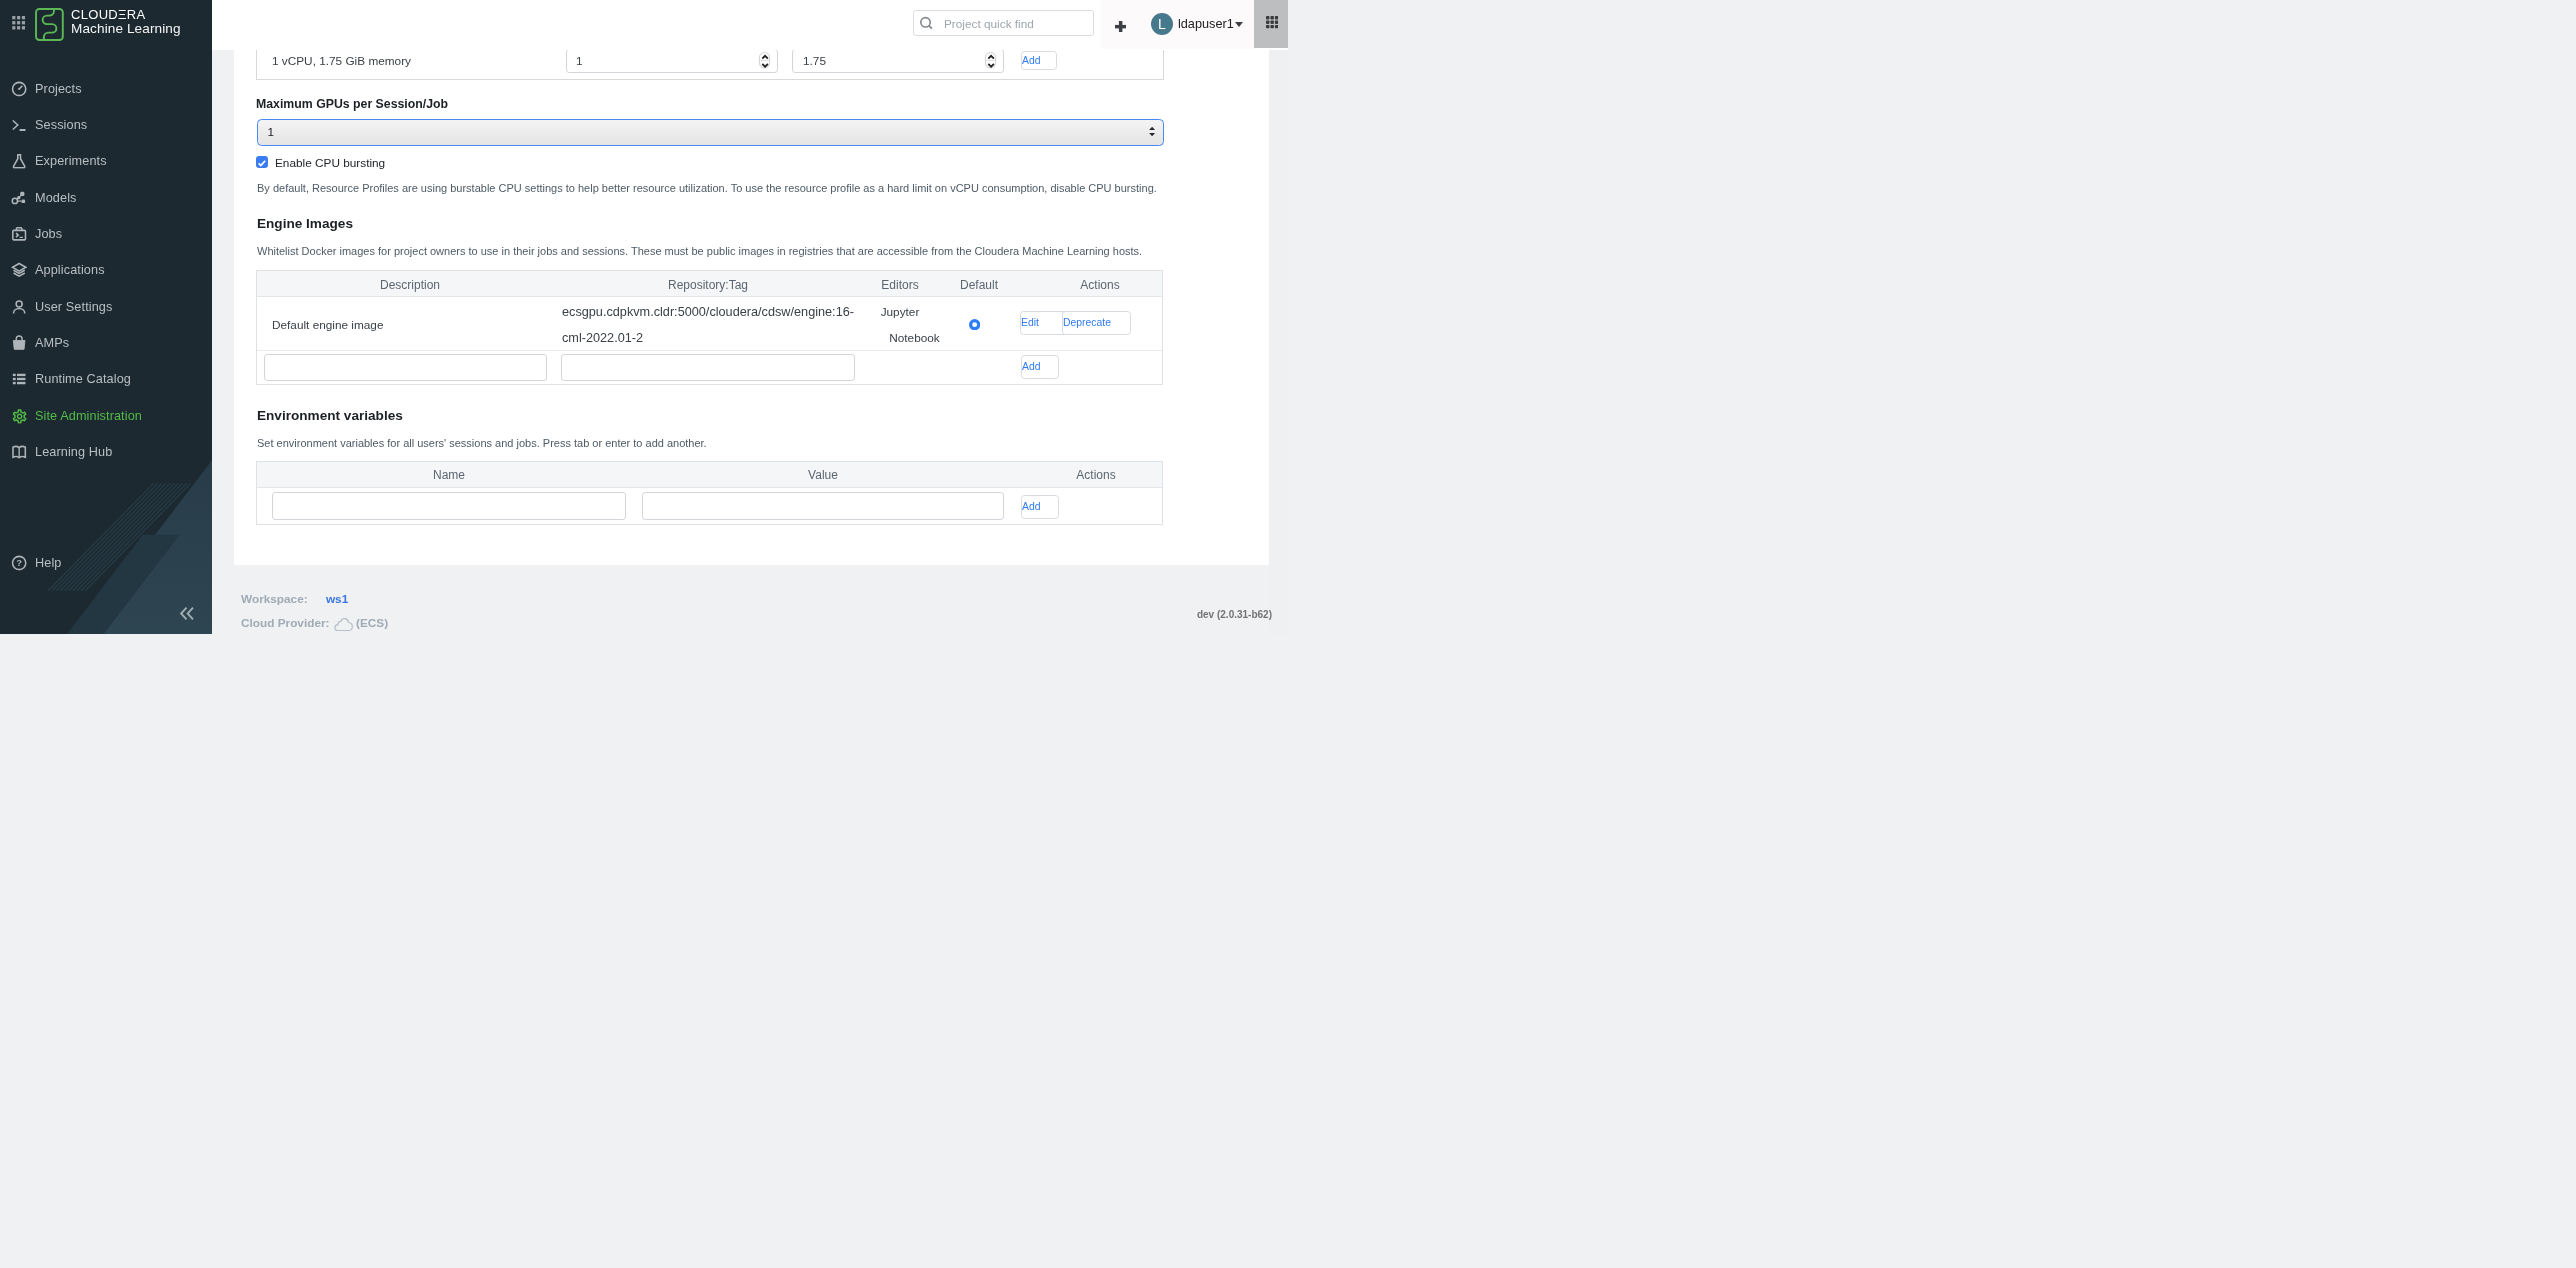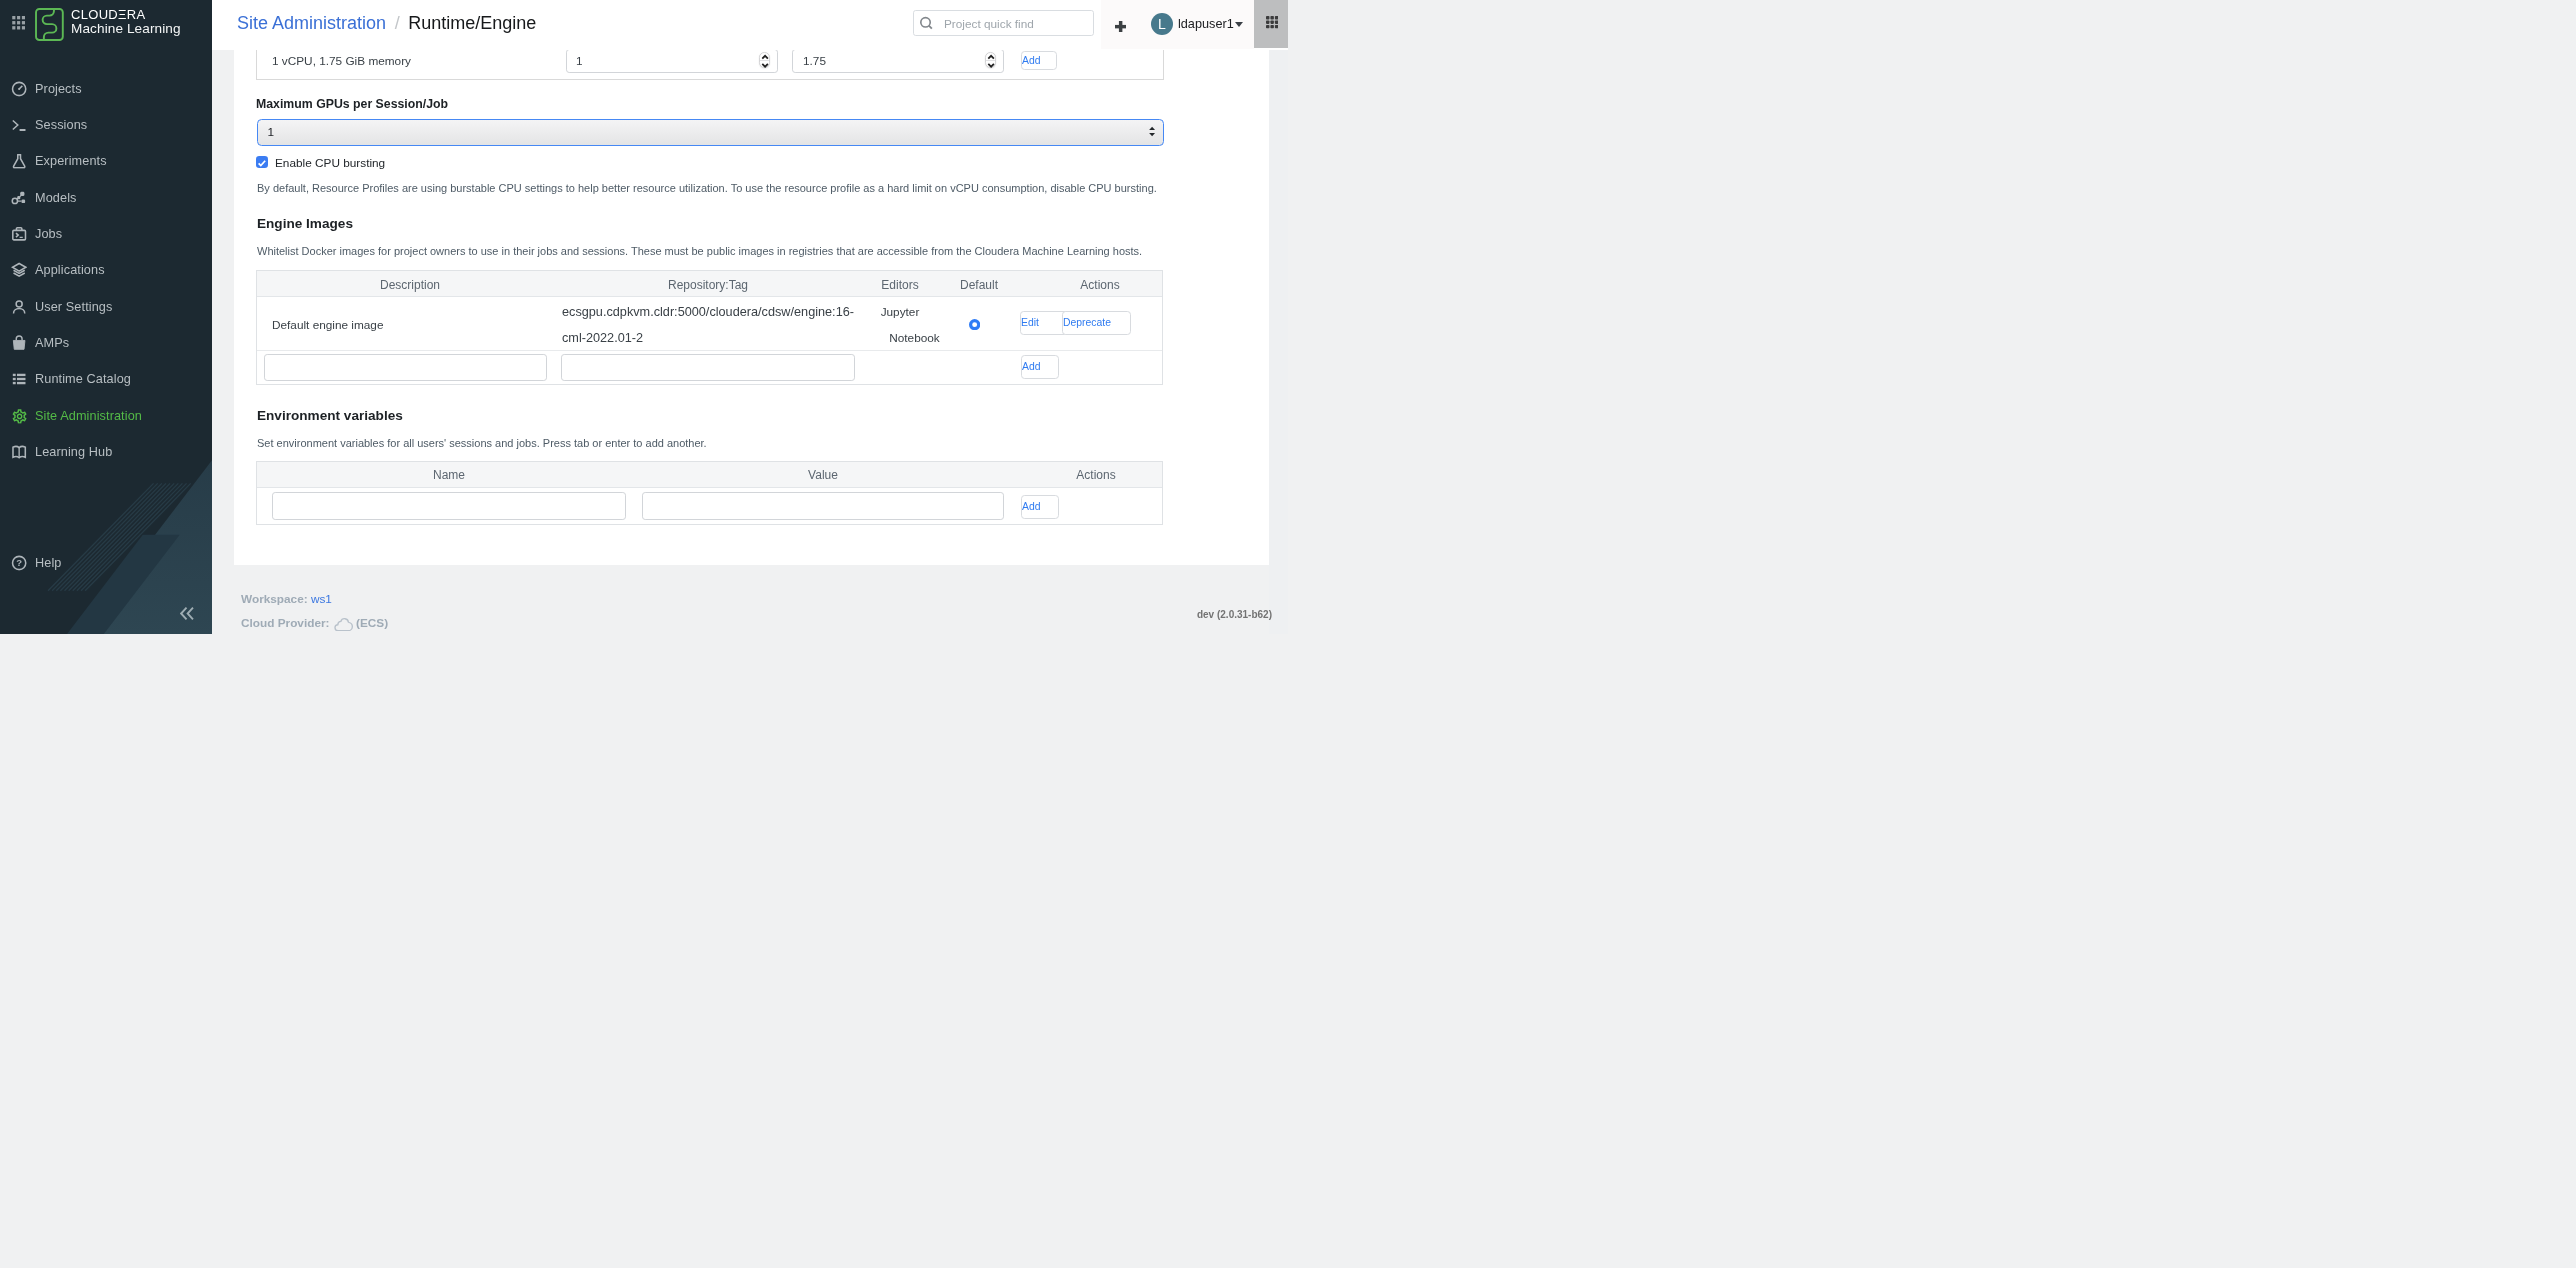--- a/index.html
+++ b/index.html
@@ -201,21 +201,20 @@
   <svg id="collapsesvg" style="position:absolute; left:180px; top:607px;" width="14.5" height="13" viewBox="0 0 16 14.5">
       <g fill="none" stroke="#9fadb3" stroke-width="2.1">
         <polyline points="7.2,0.8 1.2,7.25 7.2,13.7"></polyline>
         <polyline points="14.4,0.8 8.4,7.25 14.4,13.7"></polyline>
       </g>
     </svg>
 </div>
 
 <div id="header">
   <div style="position:absolute; left:889px; top:0; width:153px; height:49px; background:#fcfafa;"></div>
-  <div id="crumb"><span class="c1">Site Administration</span><span class="sep">/</span><span class="c2">Runtime/Engine</span></div>
   <div id="search">
     <svg width="15.4" height="15.4" viewBox="0 0 17 17">
         <circle cx="7.2" cy="7" r="5.2" fill="none" stroke="#82878c" stroke-width="1.8"></circle>
         <line x1="10.9" y1="10.7" x2="14.2" y2="14" stroke="#82878c" stroke-width="2"></line>
       </svg>
     <div class="ph">Project quick find</div>
   </div>
   <div id="plus"><svg width="11.3" height="11.3" viewBox="0 0 12.4 12.4">
         <rect x="4.3" y="0" width="3.8" height="12.4" fill="#3c4043"></rect>
         <rect x="0" y="4.3" width="12.4" height="3.8" fill="#3c4043"></rect>
@@ -314,19 +313,19 @@
 <div class="t para" style="left:257px; top:437px;">Set environment variables for all users' sessions and jobs. Press tab or enter to add another.</div>
 <div class="abs" style="left:256px; top:461px; width:907px; height:64px; border:0.9px solid #dfe2e5;"></div>
 <div class="abs" style="left:257px; top:462px; width:905px; height:26px; background:#f5f6f7; border-bottom:0.9px solid #e3e6e9;"></div>
 <div class="t hdr" style="left:449px; top:468px; transform:translateX(-50%);">Name</div>
 <div class="t hdr" style="left:823px; top:468px; transform:translateX(-50%);">Value</div>
 <div class="t hdr" style="left:1096px; top:468px; transform:translateX(-50%);">Actions</div>
 <div class="input" style="left:272px; top:492px; width:354px; height:28px;"></div>
 <div class="input" style="left:642px; top:492px; width:362px; height:28px;"></div>
 <div class="btn" style="left:1021px; top:495px; width:38px; height:24px; line-height:22px;">Add</div>
 
-<div class="t" style="left:241px; top:592px; font-size:11.8px; font-weight:bold; color:#9fabb6;">Workspace: <span style="color:#3b77e0; font-weight:normal;">ws1</span></div>
+<div class="t" style="left:241px; top:592px; font-size:11.8px; font-weight:bold; color:#9fabb6;">Workspace: <span style="color:#3b77e0; font-weight:bold;margin-left:15px;">ws1</span></div>
 <div class="t" style="left:241px; top:616px; font-size:11.8px; font-weight:bold; color:#9fabb6;">Cloud Provider: <svg style="vertical-align:-3.6px;" width="20" height="13.6" viewBox="0 0 22 15">
         <path d="M17 6 a4.3 4.3 0 0 0 -8.4 -1.1 a3.6 3.6 0 0 0 -3.3 3.6 a3.3 3.3 0 0 0 .4 6.6 h10.9 a3.8 3.8 0 0 0 .3 -9.1 Z" fill="none" stroke="#b9c2cb" stroke-width="1.5"></path>
       </svg> (ECS)</div>
 <div class="t" style="left:1272px; top:609px; transform:translateX(-100%); font-size:10px; font-weight:bold; color:#737373;">dev (2.0.31-b62)</div>
 </div>
 
 
 </body></html>

